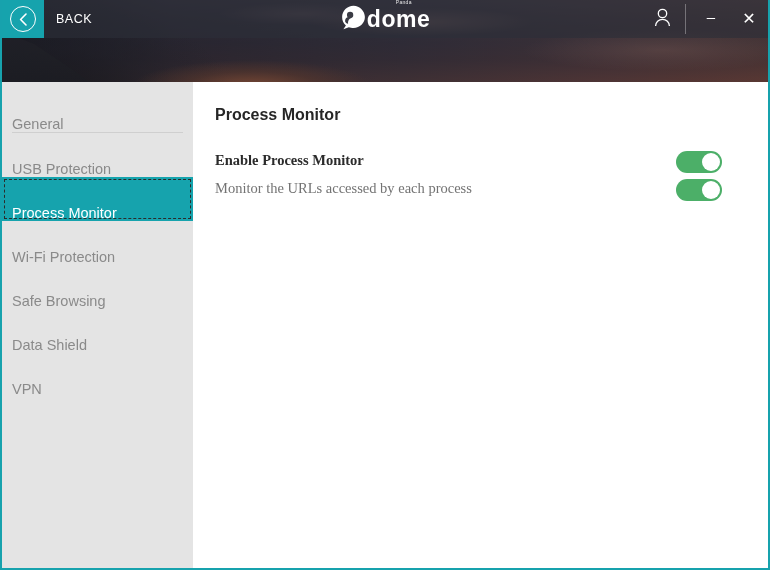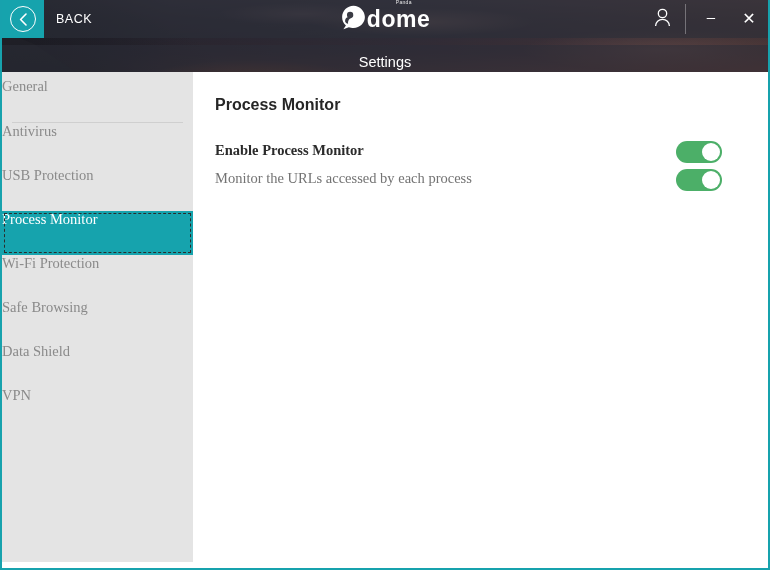--- a/index.html
+++ b/index.html
@@ -17,21 +17,21 @@
     background: #ffffff;
     border-left: 2px solid #17a2ad;
     border-right: 2px solid #17a2ad;
     border-bottom: 2px solid #17a2ad;
     overflow: hidden;
   }
 
   
   .header {
     position: relative;
-    height: 72px;
+    height: 82px;
     width: 100%;
     overflow: hidden;
     background: #3b3a42;
   }
   .header-photo {
     position: absolute; inset: 0;
     background:
       radial-gradient(ellipse 120px 26px at 250px 86px, rgba(120,72,52,.95) 0%, rgba(90,56,44,.55) 55%, rgba(60,48,52,0) 100%),
       radial-gradient(ellipse 180px 120px at 60px 120px, rgba(20,22,28,.95) 0%, rgba(28,30,38,.45) 60%, rgba(40,42,50,0) 100%),
       linear-gradient(180deg, #56525a 0%, #4a4750 28%, #45434c 52%, #4b4349 74%, #5d4a49 100%),
@@ -148,26 +148,26 @@
   }
   .sidebar {
     width: 191px;
     flex: 0 0 191px;
     background: #e4e4e4;
     padding-top: 6px;
     height: 100%;
   }
   .nav-item {
     height: 44px;
-    display: flex; align-items: flex-start;
+    display: flex; align-items: flex-end;
+    padding-left: 10px;
     color: #8a8a8a;
     font-size: 14.5px;
     cursor: pointer;
     user-select: none;
-    font-family: Liberation Serif, serif;
   }
   .nav-item.selected {
     background: #16a3ad;
     color: #ffffff;
     outline: 1px dashed #2b2b2b;
     outline-offset: -3px;
   }
   .nav-sep {
     height: 1px;
     background: #cfcfcf;
@@ -274,35 +274,29 @@
       </div>
       <div class="ctrl-sep"></div>
       <div class="ctrl">
         <span class="glyph glyph-min">–</span>
       </div>
       <div class="ctrl">
         <span class="glyph">✕</span>
       </div>
     </div>
 
-    <div class="subtitle-bar">
-      <span class="subtitle-text">Settings</span>
-    </div>
   </div>
 
   <div class="body-wrap">
 
     <nav class="sidebar">
       <div class="nav-item">
         <span>General</span>
       </div>
       <div class="nav-sep"></div>
-      <div class="nav-item">
-        <span>Antivirus</span>
-      </div>
       <div class="nav-item">
         <span>USB Protection</span>
       </div>
       <div class="nav-item selected">
         <span>Process Monitor</span>
       </div>
       <div class="nav-item">
         <span>Wi-Fi Protection</span>
       </div>
       <div class="nav-item">

